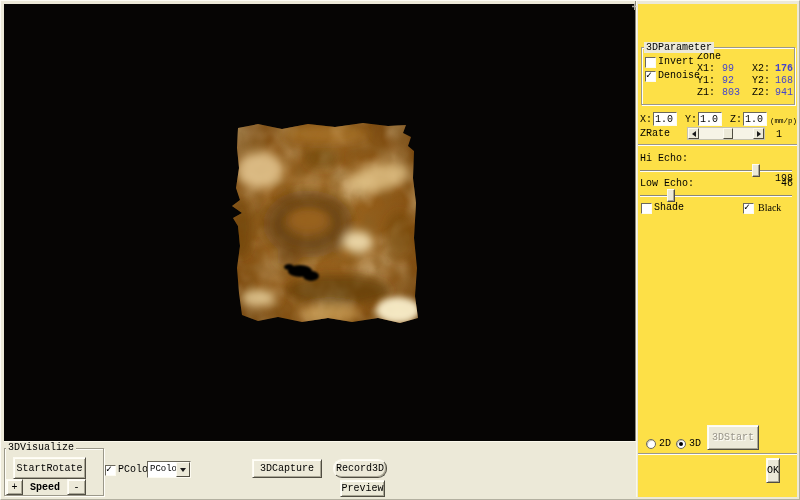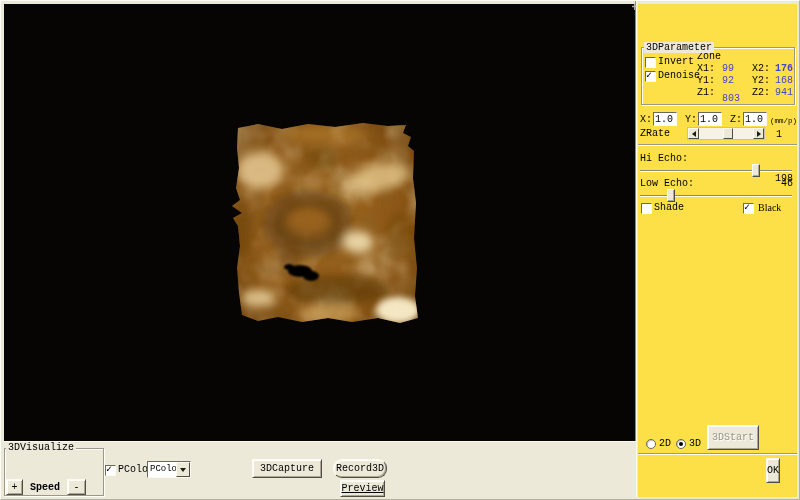--- a/index.html
+++ b/index.html
@@ -128,21 +128,21 @@
       <span class="t" style="left:55px;top:3px;">Zone</span>
       <span class="t" style="left:55px;top:15px;">X1:</span>
       <span class="t val" style="left:80px;top:15px;">99</span>
       <span class="t" style="left:110px;top:15px;">X2:</span>
       <span class="t val" style="left:133px;top:15px;font-weight:bold;">176</span>
       <span class="t" style="left:55px;top:27px;">Y1:</span>
       <span class="t val" style="left:80px;top:27px;">92</span>
       <span class="t" style="left:110px;top:27px;">Y2:</span>
       <span class="t val" style="left:133px;top:27px;">168</span>
       <span class="t" style="left:55px;top:39px;">Z1:</span>
-      <span class="t val" style="left:80px;top:39px;margin-top:6px;">803</span>
+      <span class="t val" style="left:80px;top:39px;">803</span>
       <span class="t" style="left:110px;top:39px;">Z2:</span>
       <span class="t val" style="left:133px;top:39px;">941</span>
     </div>
 
     <span class="t" style="left:2px;top:110px;">X:</span>
     <input class="field" style="left: 15px; top: 108px; width: 24px; height: 14px;" value="1.0">
     <span class="t" style="left:47px;top:110px;">Y:</span>
     <input class="field" style="left: 60px; top: 108px; width: 24px; height: 14px;" value="1.0">
     <span class="t" style="left:92px;top:110px;">Z:</span>
     <input class="field" style="left: 105px; top: 108px; width: 24px; height: 14px;" value="1.0">
@@ -182,31 +182,32 @@
     <span class="radio selected" style="left:38px;top:435px;"></span>
     <span class="t" style="left:51px;top:434px;">3D</span>
     <div class="btn disabled" style="left:69px;top:421px;width:52px;height:25px;">3DStart</div>
     <div class="btn" style="left:128px;top:421px;width:14px;height:25px;margin-top:33px;">OK</div>
     <div class="sep" style="left:0;top:449px;width:159px;"></div>
   </div>
 
   <div class="bottombar">
     <span class="gb-label" style="left:2px;top:0px;">3DVisualize</span>
     <div class="groupbox" style="left:0px;top:6px;width:98px;height:46px;"></div>
+    <div class="btn" style="left:9px;top:15px;width:73px;height:22px;">StartRotate</div>
     <div class="btn" style="left:2px;top:37px;width:17px;height:16px;">+</div>
     <span class="t" style="left:26px;top:40px;font-weight:bold;">Speed</span>
     <div class="btn" style="left:63px;top:37px;width:19px;height:16px;">-</div>
 
     <span class="cb checked" style="left:101px;top:23px;"></span>
     <span class="t" style="left:114px;top:22px;">PColor</span>
     <div class="combo" style="left:143px;top:19px;width:44px;height:17px;">
       <span class="combo-text">PColor</span>
       <span class="combo-btn">
           <span class="tri-d"></span>
         </span>
     </div>
 
     <div class="btn" style="left:248px;top:17px;width:70px;height:19px;">3DCapture</div>
     <div class="btn" style="left:329px;top:17px;width:54px;height:19px;border-radius:9px;">Record3D</div>
-    <div class="btn" style="left:336px;top:38px;width:45px;height:17px;text-decoration:underline;">Preview</div>
+    <div class="btn" style="left:336px;top:38px;width:45px;height:17px;">Preview</div>
   </div>
 
 </div>
 
 </body></html>

